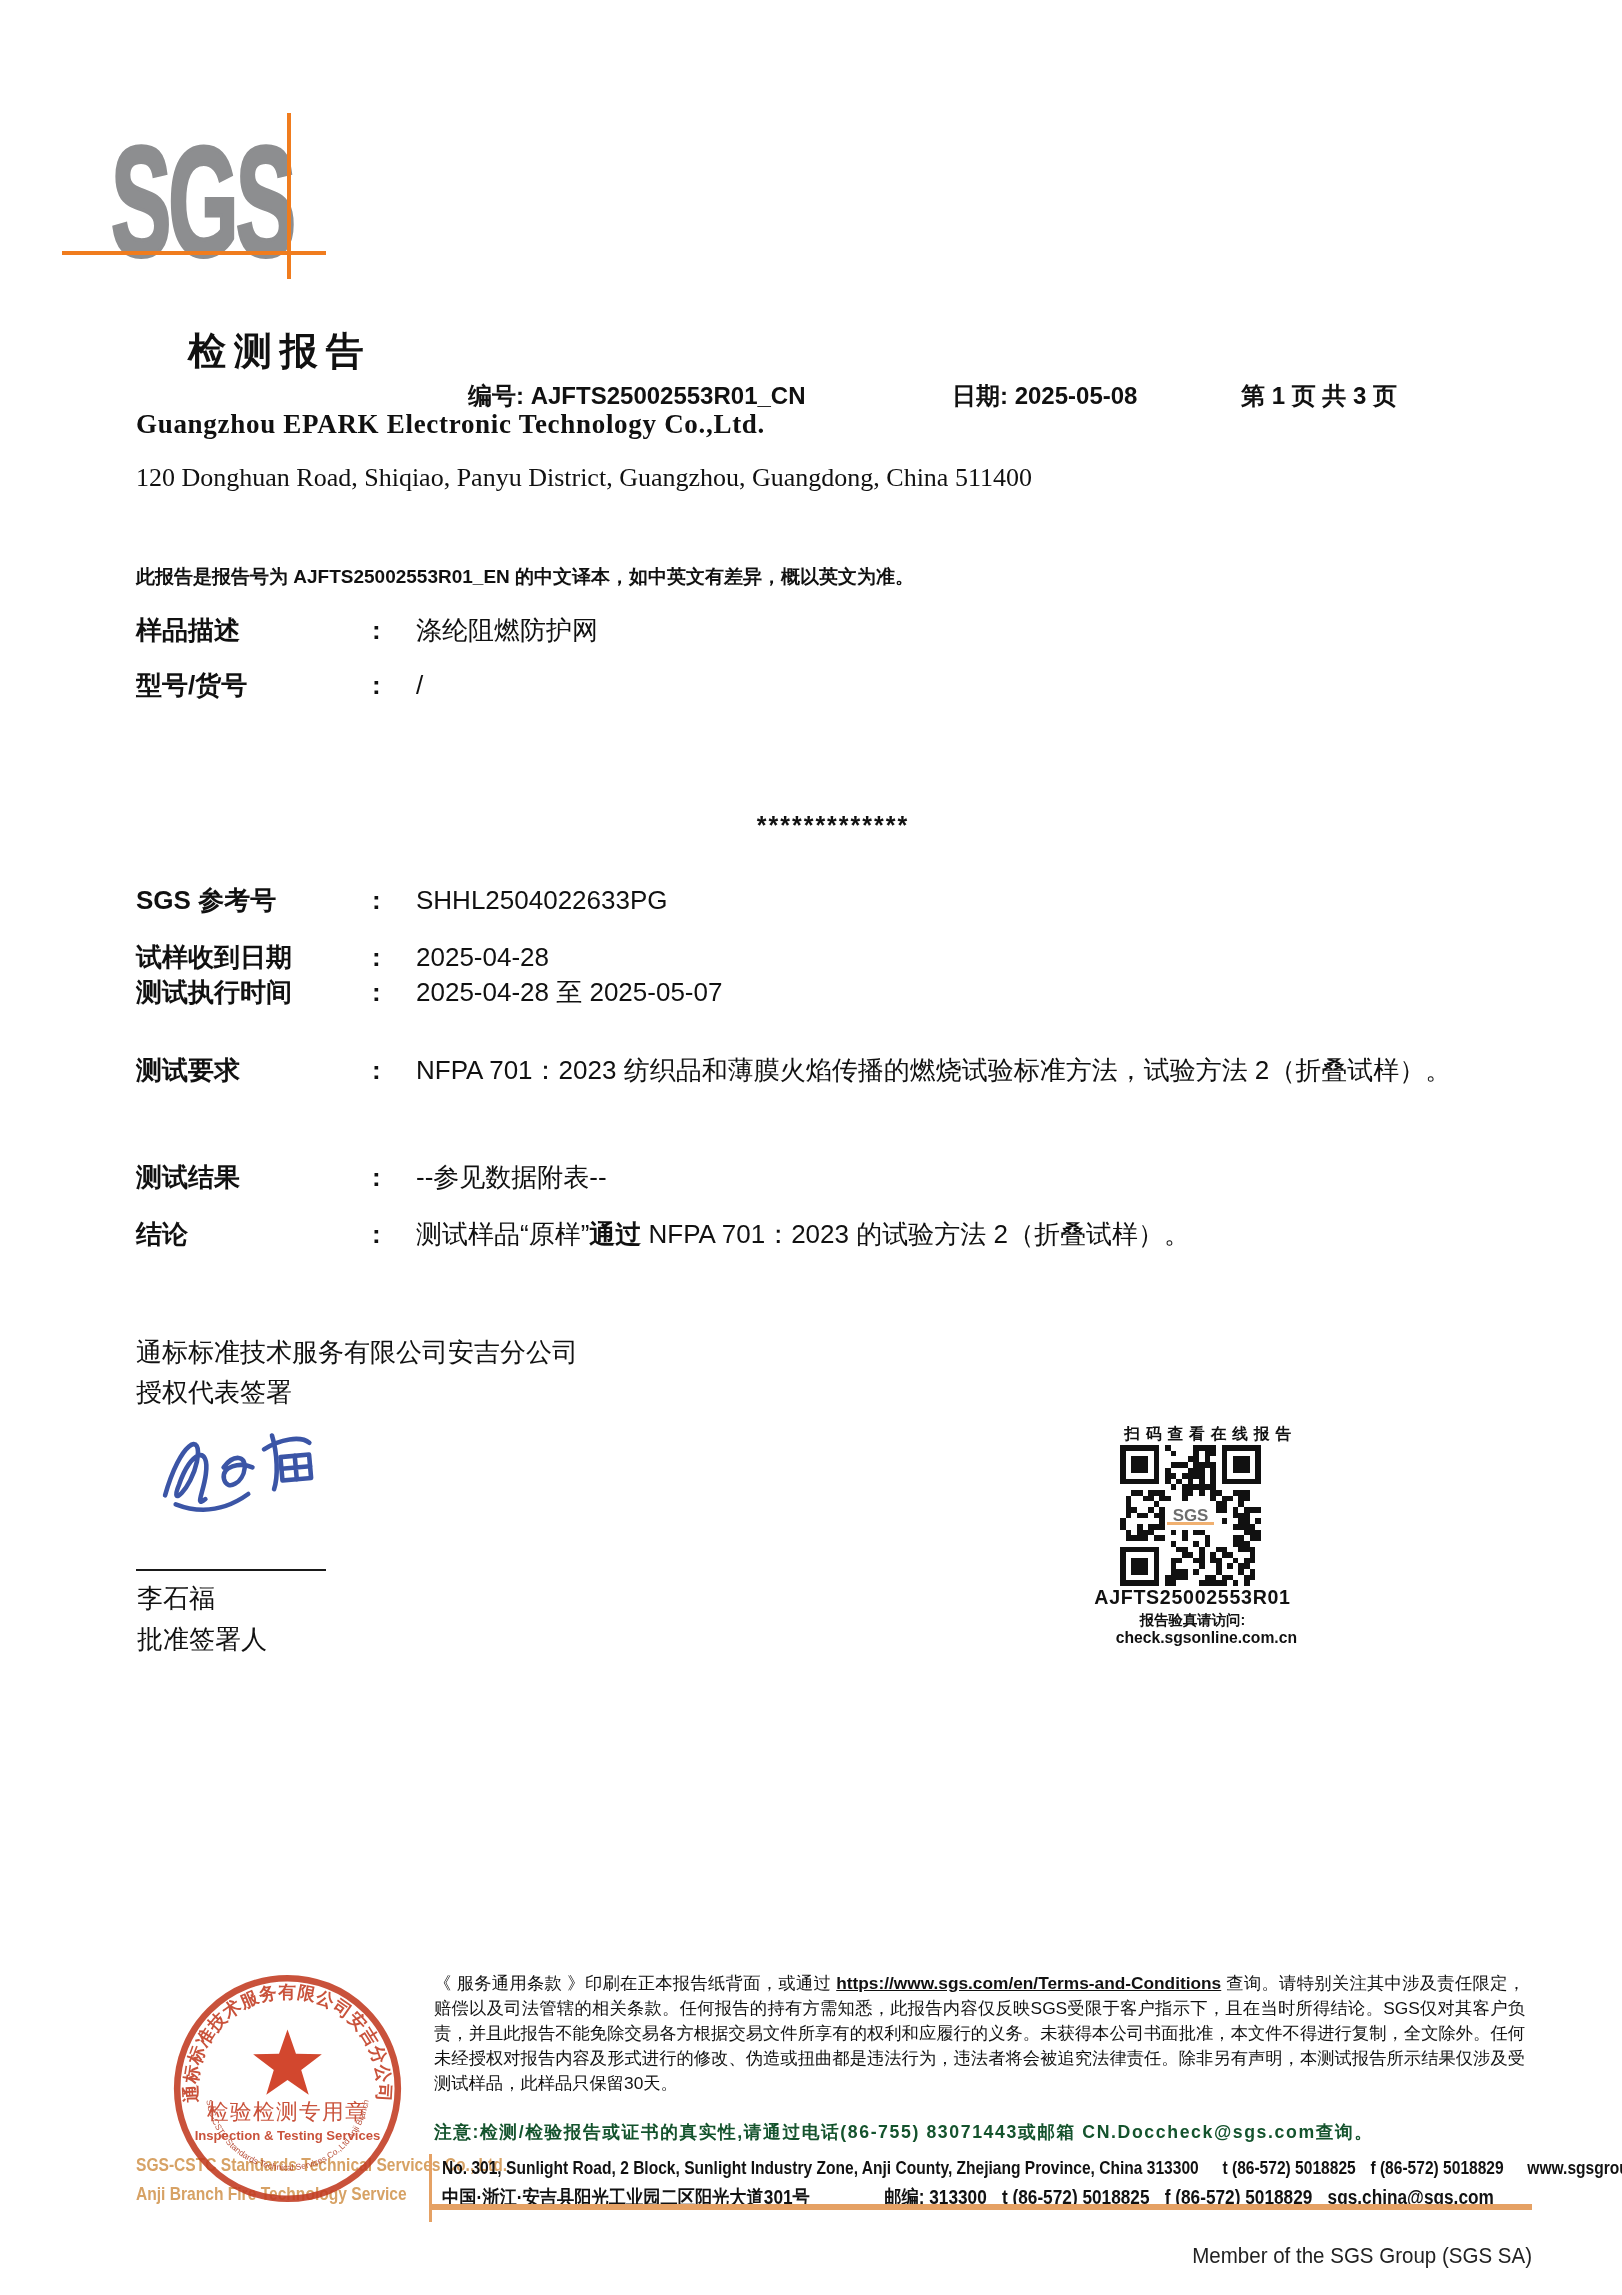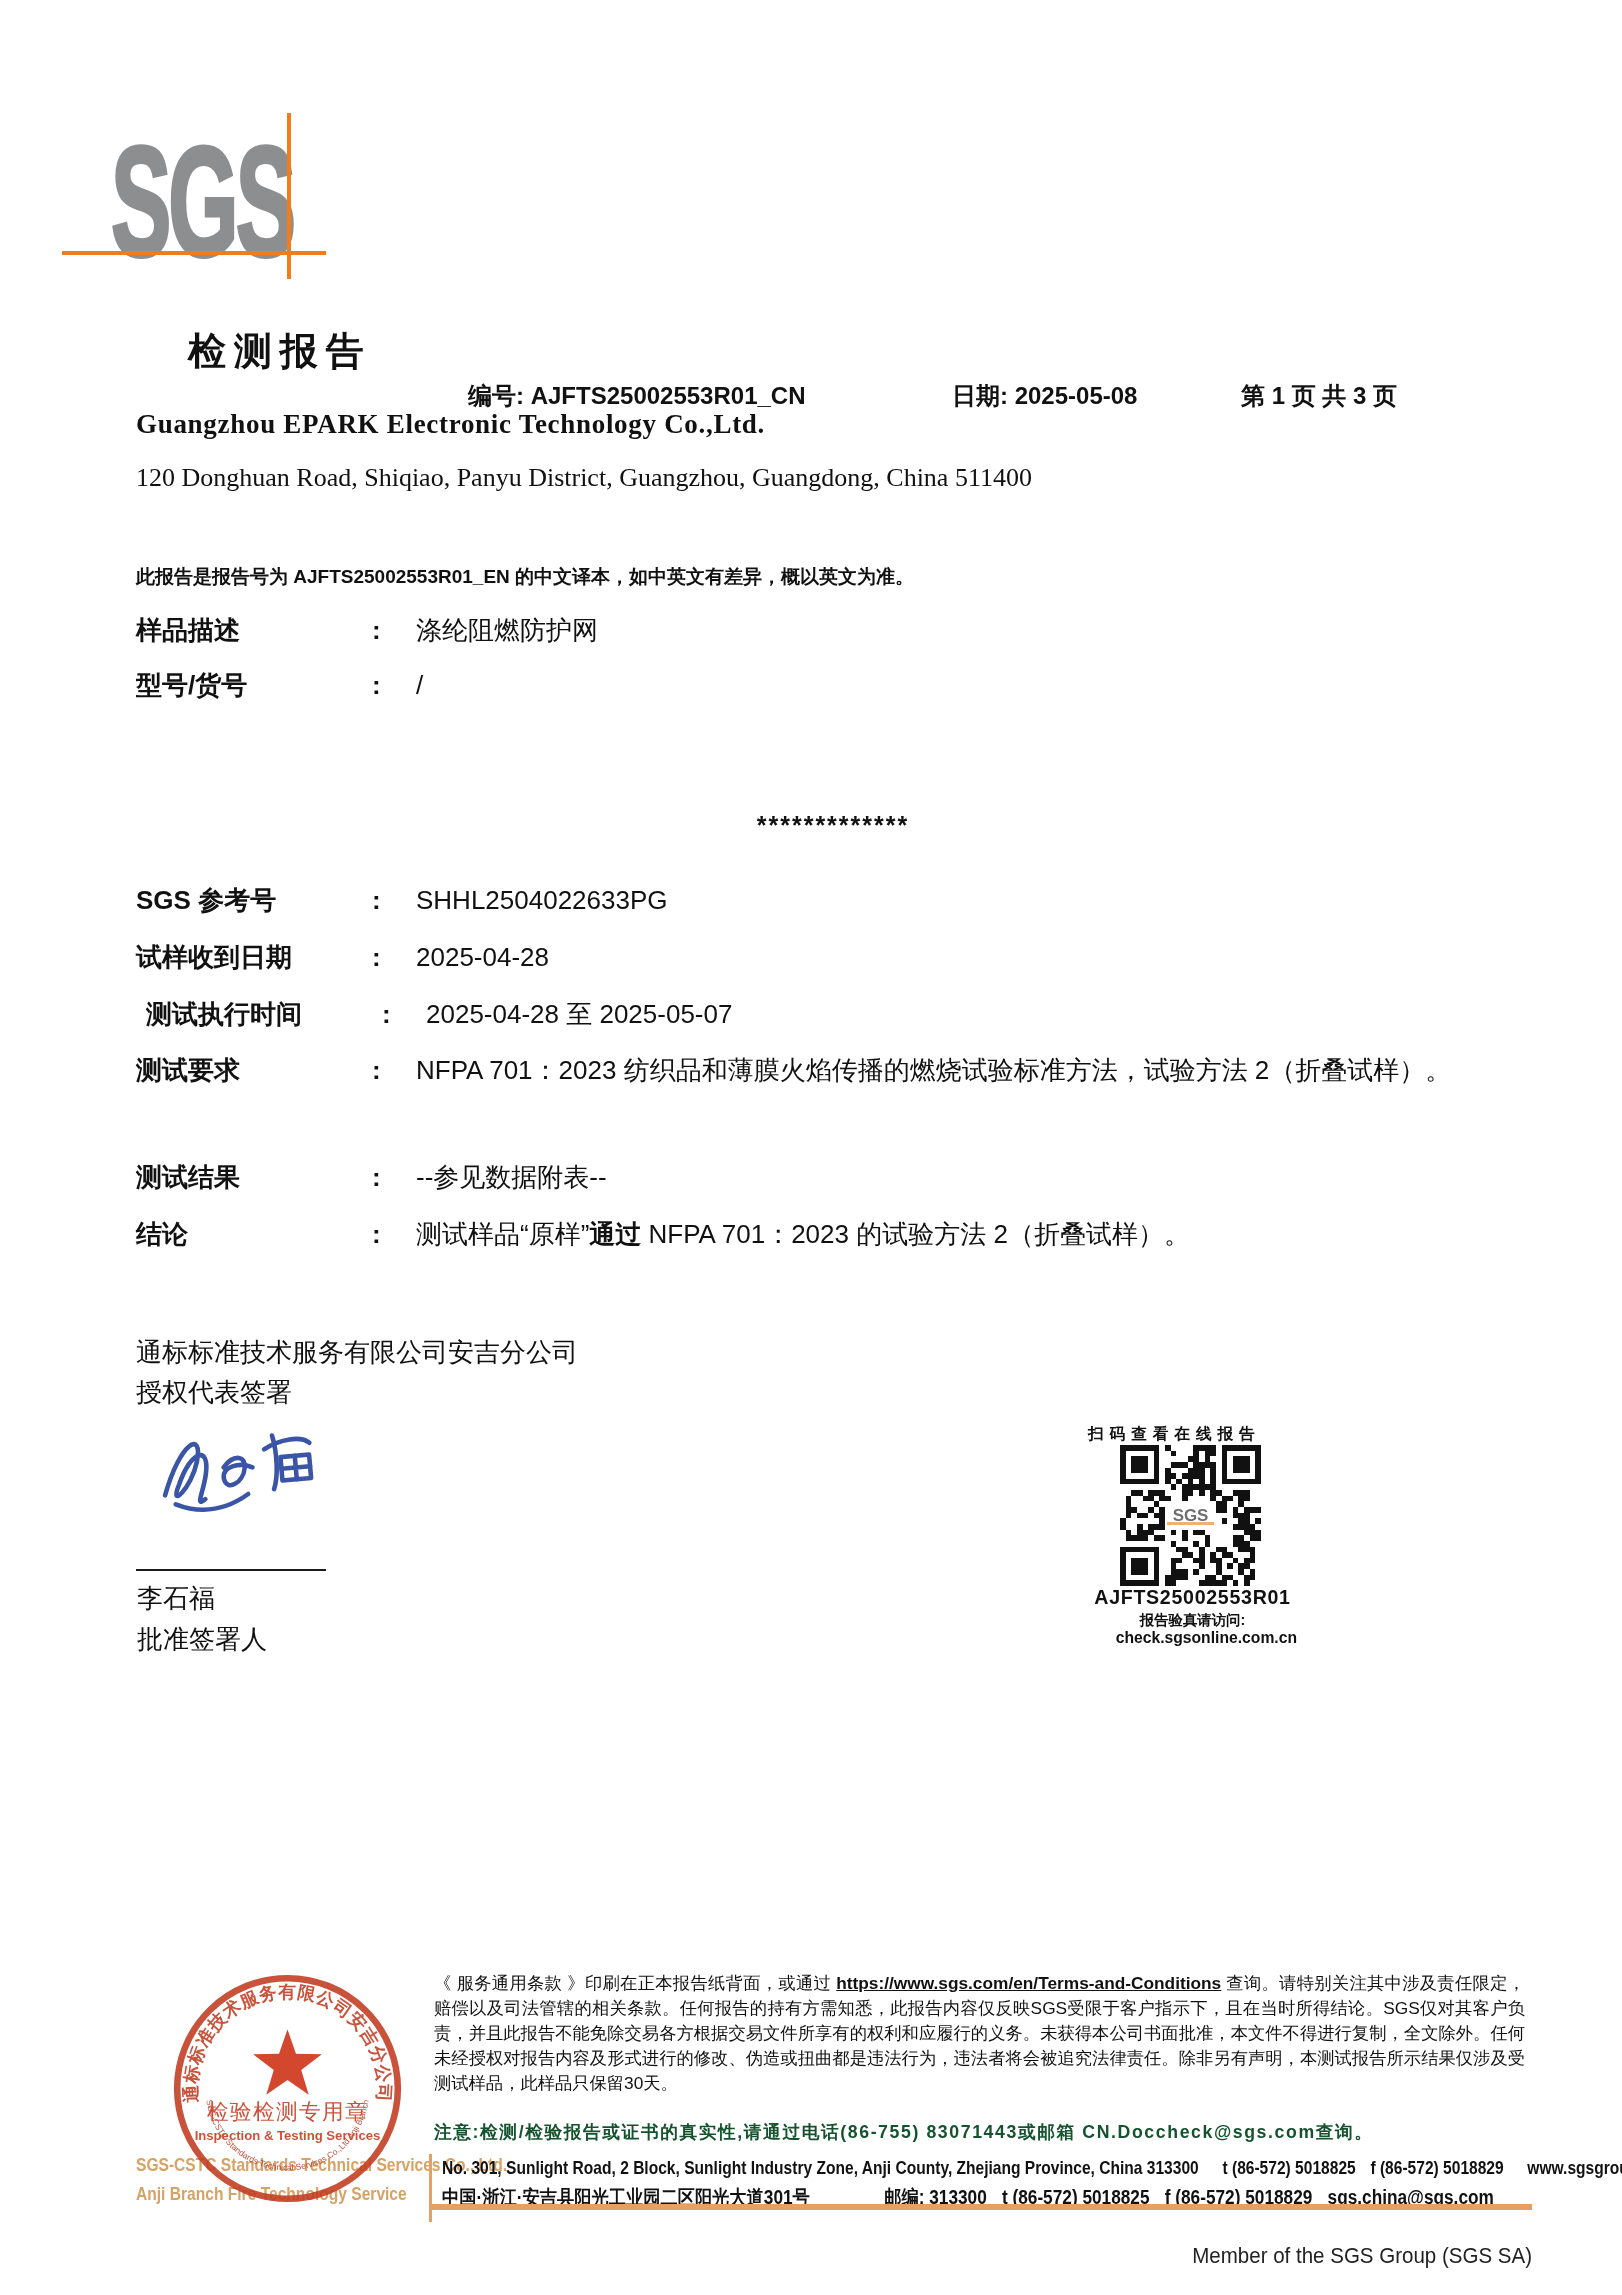--- a/index.html
+++ b/index.html
@@ -35,21 +35,21 @@
   .para{left:136px;top:712px;width:1355px;font-size:26px;line-height:42px;text-align:justify;}
   .stars{left:136px;top:811px;width:1394px;text-align:center;font-size:25px;font-weight:700;letter-spacing:2px;}
   
   .signoff-co{left:136px;top:1335px;font-size:26px;}
   .signoff-l2{left:136px;top:1375px;font-size:26px;}
   .sig-svg{left:147px;top:1400px;}
   .sig-line{left:136px;top:1569px;width:190px;height:0;border-top:2.6px solid #1a1a1a;}
   .signer-name{left:137px;top:1581px;font-size:26px;}
   .signer-title{left:137px;top:1622px;font-size:26px;}
   
-  .qr-caption{left:1088px;top:1424px;width:209px;text-align:left;font-size:15.7px;font-weight:700;letter-spacing:5.9px;}
+  .qr-caption{left:1088px;top:1424px;width:209px;text-align:right;font-size:15.7px;font-weight:700;letter-spacing:5.9px;}
   .qr-box{left:1120px;top:1445px;width:141px;height:141px;}
   .qr-no{left:1088px;top:1586px;width:209px;text-align:center;font-size:19.6px;font-weight:700;letter-spacing:0.7px;}
   .qr-hint{left:1088px;top:1611px;width:209px;text-align:center;font-size:14.4px;font-weight:700;}
   .qr-url{left:1088px;top:1629px;width:209px;text-align:right;font-size:15.7px;font-weight:700;}
   
   .wm{color:#d7a265;font-weight:700;white-space:nowrap;transform:scaleX(0.82);transform-origin:left top;}
   .wm1{left:136px;top:2154px;font-size:19px;}
   .wm2{left:136px;top:2183px;font-size:19px;}
   .stamp-svg{left:166px;top:1967px;opacity:0.88;}
   .legal{left:434px;top:1971px;width:1091px;font-size:17.3px;line-height:25px;text-align:justify;}
@@ -108,21 +108,21 @@
   <div class="frow" style="top:885px;">
     <span class="flabel">SGS 参考号</span>
     <span class="fcolon">:</span>
     <span class="fvalue">SHHL2504022633PG</span>
   </div>
   <div class="frow" style="top:942px;">
     <span class="flabel">试样收到日期</span>
     <span class="fcolon">:</span>
     <span class="fvalue">2025-04-28</span>
   </div>
-  <div class="frow" style="top:999px;margin-left:10px;">
+  <div class="frow" style="top:977px;">
     <span class="flabel">测试执行时间</span>
     <span class="fcolon">:</span>
     <span class="fvalue">2025-04-28 至 2025-05-07</span>
   </div>
   <div class="frow" style="top:1055px;">
     <span class="flabel">测试要求</span>
     <span class="fcolon">:</span>
     <span class="fvalue lh-wrap" style="max-width:1073px;">NFPA 701：2023 纺织品和薄膜火焰传播的燃烧试验标准方法，试验方法 2（折叠试样）。</span>
   </div>
   <div class="frow" style="top:1162px;">

